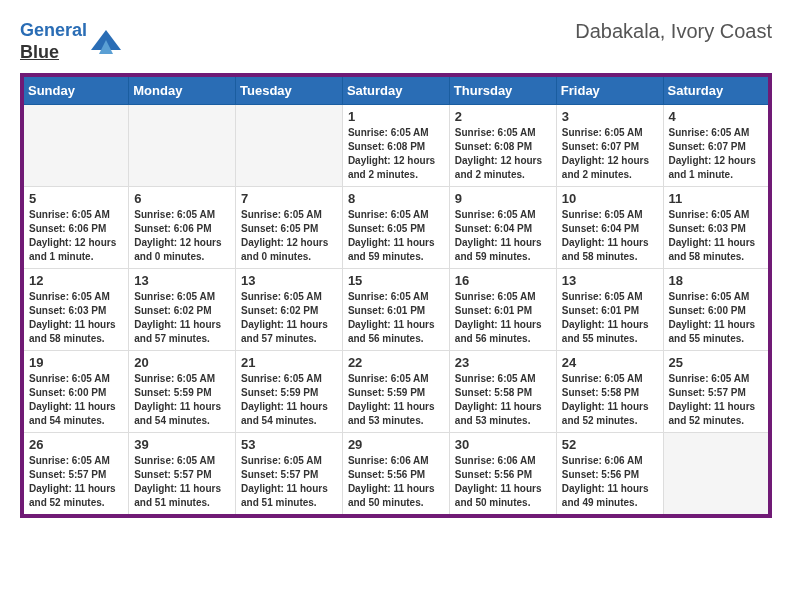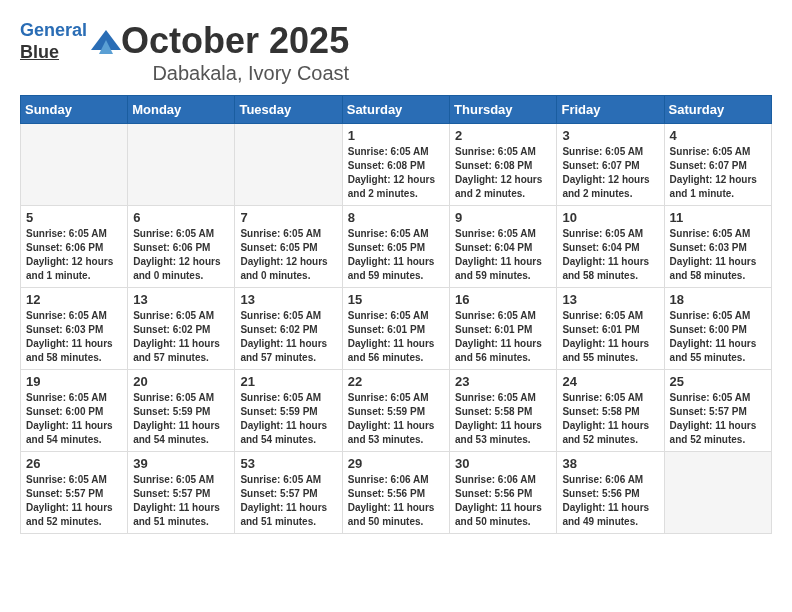--- a/index.html
+++ b/index.html
@@ -5,21 +5,21 @@
     * { box-sizing: border-box; margin: 0; padding: 0; }
     body {
       font-family: Arial, sans-serif;
       background: #fff;
       width: 792px;
       min-height: 612px;
       padding: 20px;
     }
     .header {
       display: flex;
-      justify-content: flex-start;
+      justify-content: space-between;
       align-items: flex-start;
       margin-bottom: 10px;
     }
     .logo {
       display: flex;
       align-items: center;
     }
     .logo-text {
       font-size: 18px;
       font-weight: bold;
@@ -42,21 +42,21 @@
       font-weight: bold;
       color: #333;
     }
     .location {
       font-size: 20px;
       color: #555;
     }
     .calendar {
       width: 100%;
       border-collapse: collapse;
-      border: 1px solid #701a75;
+      border: 4px solid #701a75;
     }
     .calendar th {
       background-color: #2a6db5;
       color: white;
       padding: 6px 4px;
       font-size: 13px;
       text-align: left;
       border: 1px solid #1a5da0;
     }
     .calendar td {
@@ -95,21 +95,20 @@
       <div class="logo-text">
         <span>General</span><br><span style="color:#333;text-decoration:underline;">Blue</span>
       </div>
     </div>
     <svg class="logo-icon" viewBox="0 0 30 24" fill="none">
       <polygon points="0,20 15,0 30,20" fill="#2a6db5"></polygon>
       <polygon points="8,24 22,24 15,10" fill="#5a9fd4"></polygon>
     </svg>
   </div>
   <div class="title-section">
-    <div class="month-title">October 2025</div>
     <div class="location">Dabakala, Ivory Coast</div>
   </div>
 </div>
 
 <table class="calendar">
   <thead>
     <tr>
     <th>Sunday</th>
         <th>Monday</th>
         <th>Tuesday</th>
@@ -246,19 +245,19 @@
         </td>
         <td>
           <div class="day-number">29</div>
           <div class="day-info">Sunrise: 6:06 AM<br>Sunset: 5:56 PM<br>Daylight: 11 hours and 50 minutes.</div>
         </td>
         <td>
           <div class="day-number">30</div>
           <div class="day-info">Sunrise: 6:06 AM<br>Sunset: 5:56 PM<br>Daylight: 11 hours and 50 minutes.</div>
         </td>
         <td>
-          <div class="day-number">38</div>
+          <div class="day-number">52</div>
           <div class="day-info">Sunrise: 6:06 AM<br>Sunset: 5:56 PM<br>Daylight: 11 hours and 49 minutes.</div>
         </td>
         <td class="empty"></td>
       </tr>
     </tbody>
 </table>
 
 </body></html>

